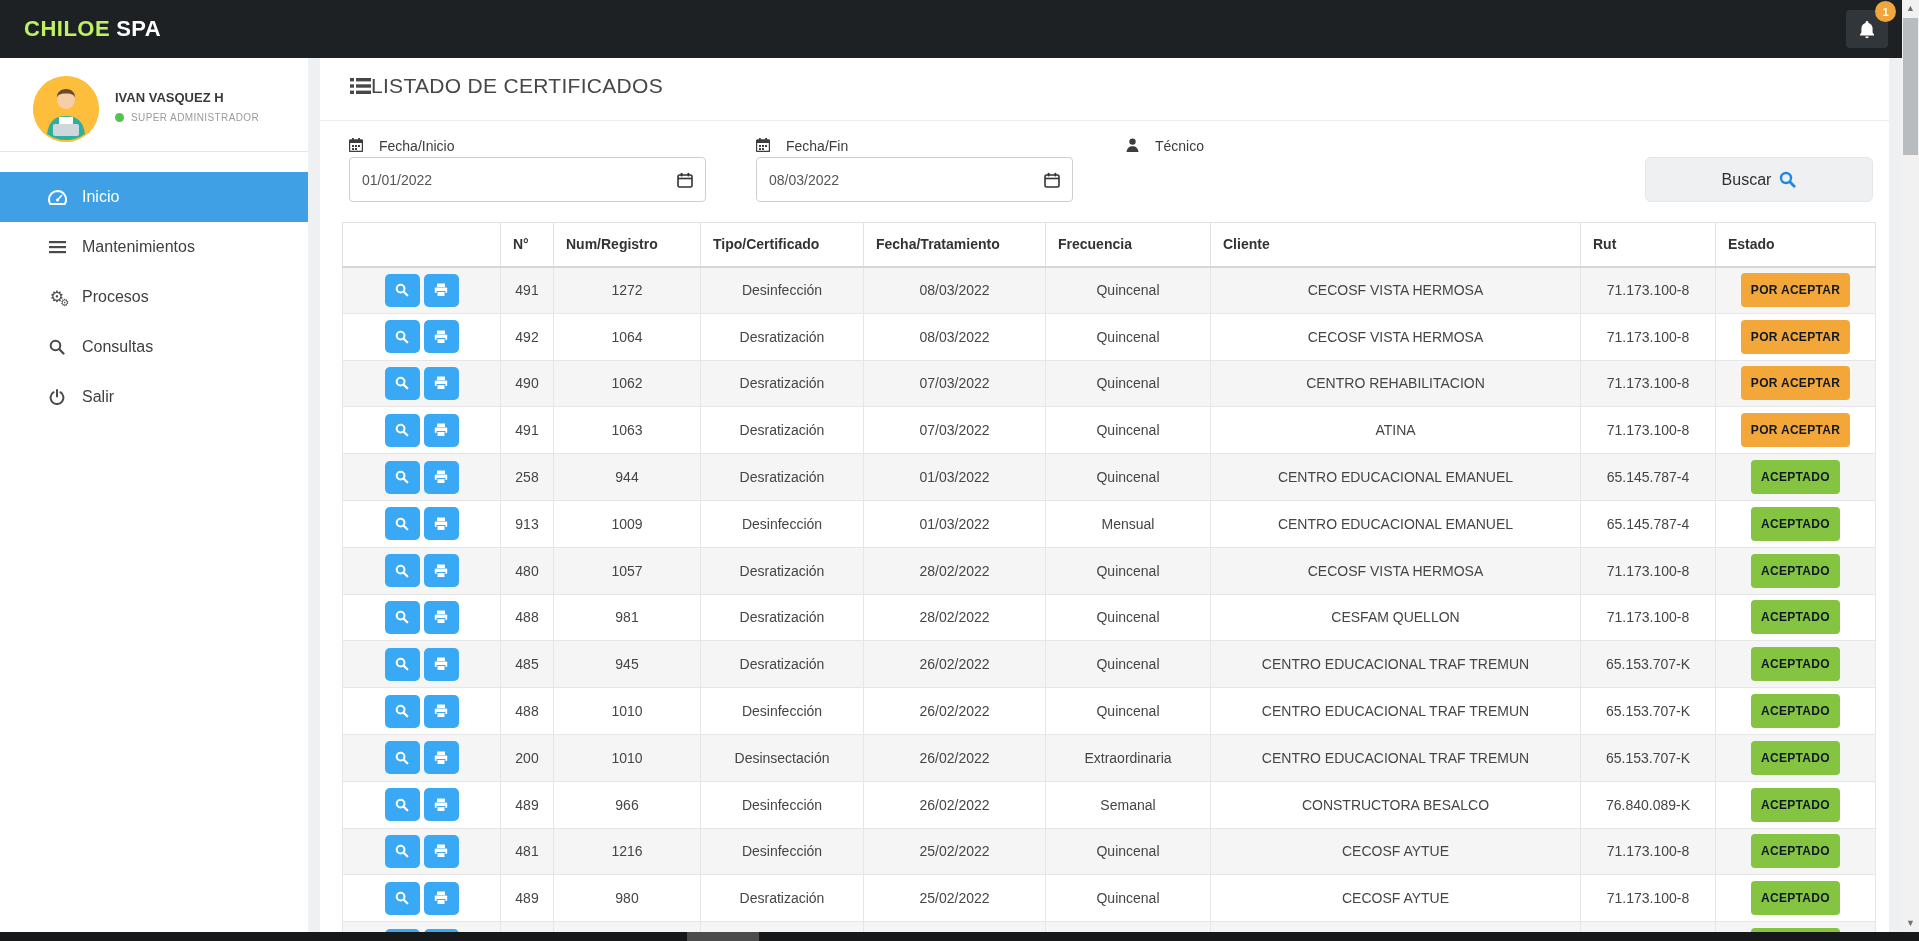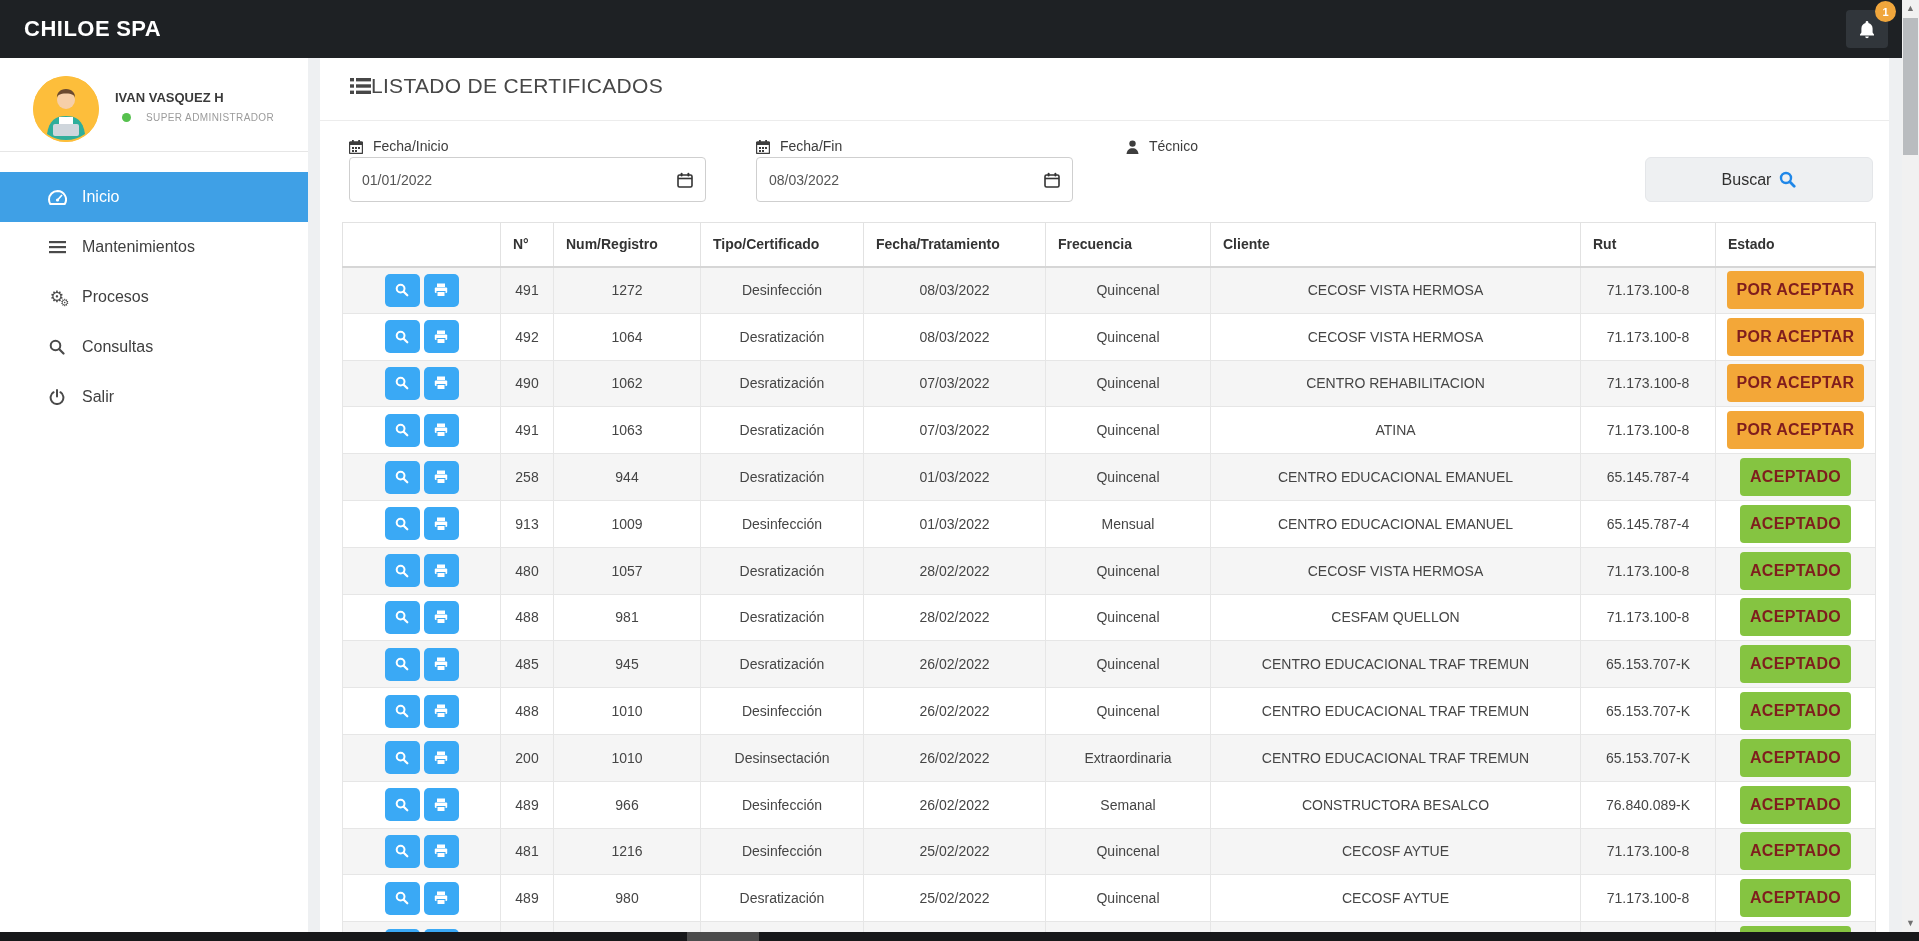--- a/index.html
+++ b/index.html
@@ -2,61 +2,61 @@
 <html><head>
 <meta charset="utf-8">
 <style>
   * { margin:0; padding:0; box-sizing:border-box; }
   html,body { width:1919px; height:941px; overflow:hidden; }
   body { font-family:"Liberation Sans", sans-serif; background:#eef0f2; position:relative; }
 
   
   .topbar { position:absolute; left:0; top:0; right:17px; height:58px; background:#1e2124; display:flex; align-items:center; justify-content:space-between; padding:0 14px 0 24px; z-index:5; }
   .brand { font-size:22px; font-weight:bold; letter-spacing:.5px; }
-  .brand .b1 { color:#ffffff; }
+  .brand .b1 { color:#bef264; }
   .brand .b2 { color:#ffffff; margin-left:6px; }
   .bell-btn { position:relative; width:42px; height:38px; background:#31363b; border:none; border-radius:4px; cursor:pointer; display:flex; align-items:center; justify-content:center; }
   .notif-badge { position:absolute; top:-9px; right:-8px; width:21px; height:21px; border-radius:50%; background:#f0a63c; color:#fff; font-size:11px; font-weight:bold; display:flex; align-items:center; justify-content:center; }
 
   
   .sidebar { position:absolute; left:0; top:58px; width:308px; bottom:0; background:#ffffff; z-index:4; }
   .profile { position:relative; height:93px; }
   .avatar { position:absolute; left:33px; top:18px; width:66px; height:66px; border-radius:50%; overflow:hidden; background:#fdbe3b; }
   .u-name { position:absolute; left:115px; top:32px; font-size:13px; font-weight:bold; color:#3a3a3a; }
-  .u-role { position:absolute; left:122px; top:54px; display:flex; align-items:center; gap:15px; }
+  .u-role { position:absolute; left:115px; top:54px; display:flex; align-items:center; gap:7px; }
   .status-dot { width:9px; height:9px; border-radius:50%; background:#56c14e; }
   .u-role span { font-size:10px; color:#9b9b9b; letter-spacing:.4px; }
   .sb-divider { position:absolute; left:0; top:93px; width:100%; height:1px; background:#e6e6e6; }
   .menu { position:absolute; top:114px; left:0; width:100%;text-align:right; }
   .menu-item { height:50px; display:flex; align-items:center; padding-left:46px; gap:14px; cursor:pointer; color:#3f3f3f; font-size:16px; }
   .menu-item .mi-icon { width:22px; display:flex; justify-content:center; align-items:center; color:#4a4a4a; font-size:17px; }
   .menu-item.active { background:#3fa0e6; color:#ffffff; }
   .menu-item.active .mi-icon { color:#ffffff; }
   .cogs { position:relative; font-size:16px; line-height:1; }
   .cogs .cog-sm { position:absolute; font-size:10px; right:-5px; bottom:-3px; }
 
   
   .content { position:absolute; left:320px; top:58px; right:30px; bottom:0; background:#ffffff; overflow:hidden; }
   .page-title { position:absolute; left:30px; top:16px; display:flex; align-items:center; gap:0; font-size:21px; color:#474747; letter-spacing:.3px; }
   .title-divider { position:absolute; left:0; right:0; top:62px; height:1px; background:#ececec; }
 
-  .f-label { position:absolute; display:flex; align-items:flex-end; gap:10px; font-size:14px; color:#3d3d3d; top:80px; }
+  .f-label { position:absolute; display:flex; align-items:flex-start; gap:16px; font-size:14px; color:#3d3d3d; top:80px; }
   .f-input { position:absolute; top:99px; height:45px; border:1px solid #cfcfcf; border-radius:4px; background:#fff; display:flex; align-items:center; padding:0 12px; font-size:14px; color:#555; justify-content:space-between; cursor:text; }
   .sel-caret { width:0; height:0; border-left:5px solid transparent; border-right:5px solid transparent; border-top:6px solid #555; }
   .buscar-btn { position:absolute; top:99px; left:1325px; width:228px; height:45px; background:#eef0f2; border:1px solid #e4e6e9; border-radius:6px; font-size:16px; color:#2f2f2f; display:flex; align-items:center; justify-content:center; gap:8px; cursor:pointer; font-family:"Liberation Sans",sans-serif; }
 
   
   .table-wrap { position:absolute; left:22px; top:164px; }
   table { border-collapse:collapse; table-layout:fixed; width:1533px; font-size:14px; }
   th { height:44px; text-align:left; padding-left:12px; font-size:14px; color:#333; border:1px solid #e2e2e2; border-bottom:2px solid #d6d6d6; background:#fff; font-weight:bold; }
   td { height:46.8px; text-align:center; color:#454545; border:1px solid #e6e6e6; }
   tbody tr:nth-child(odd) td { background:#f5f5f5; }
   .act-cell { display:flex; align-items:center; justify-content:center; gap:4px; height:100%; }
   .act-btn { width:35px; height:33px; background:#3aa9f5; border:none; border-radius:5px; cursor:pointer; display:flex; align-items:center; justify-content:center; }
-  .badge { display:inline-block; padding:10px 10px; border-radius:4px; color:#7f1d1d; font-size:16px; font-weight:bold; letter-spacing:.3px; white-space:nowrap; }
+  .badge { display:inline-block; padding:10px 10px; border-radius:4px; color:#0f172a; font-size:12px; font-weight:bold; letter-spacing:.3px; white-space:nowrap; }
 
   
   .v-scrollbar { position:absolute; right:0; top:0; width:17px; height:941px; background:#f1f1f1; z-index:6; }
   .sb-arrow { position:absolute; left:0; width:17px; height:16px; display:flex; align-items:center; justify-content:center; font-size:9px; color:#707070; cursor:pointer; }
   .sb-thumb { position:absolute; left:1px; top:18px; width:15px; height:137px; background:#b9bcbf; cursor:pointer; }
   .bottom-bar { position:absolute; left:0; bottom:0; width:1919px; height:9px; background:#17181a; z-index:7; }
   .bottom-thumb { position:absolute; left:687px; top:0; width:72px; height:9px; background:#4c4c4c; }
 
   svg { display:block; }
 </style>

